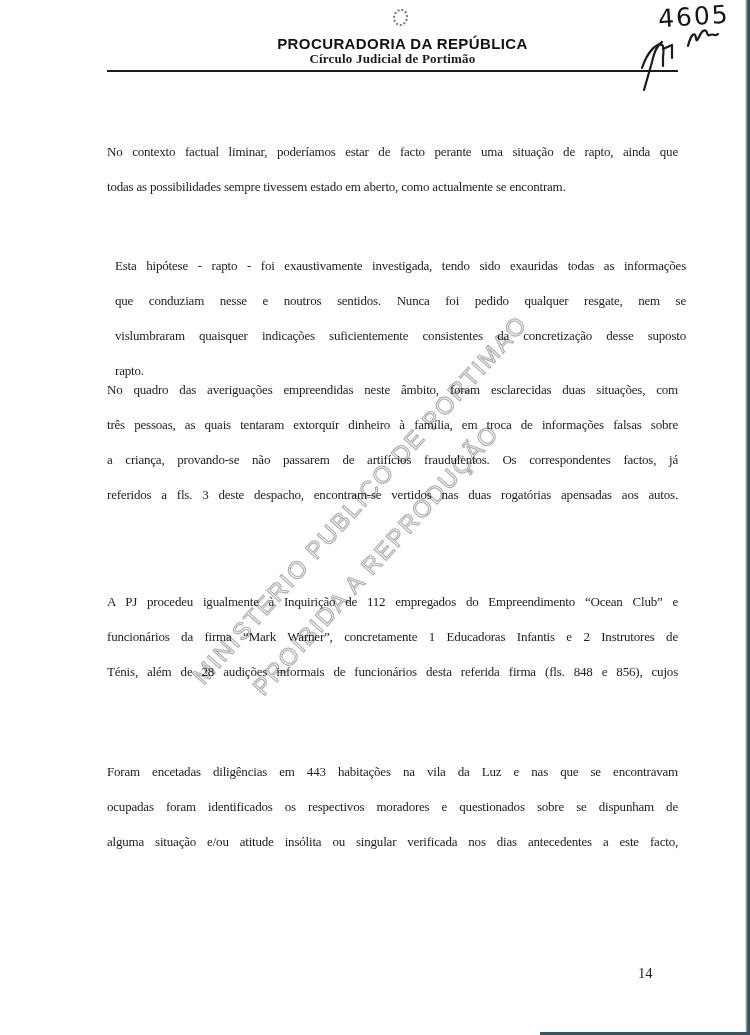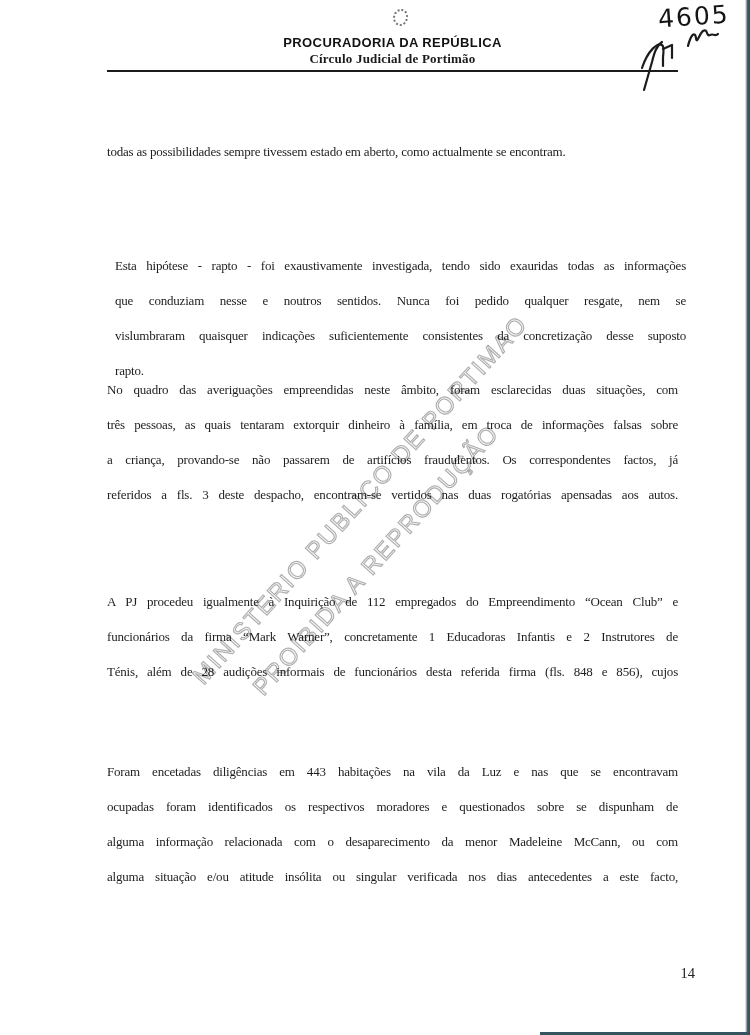--- a/index.html
+++ b/index.html
@@ -21,23 +21,23 @@
     background:#35545e;z-index:6;
   }
   
   .hdr{position:absolute;left:107px;top:0;width:571px;text-align:center;z-index:3;}
   .emblem{
     position:absolute;left:286px;top:9px;width:11px;height:13px;
     border:2px dotted #5d5d5d;border-radius:50% 45% 50% 50%;
     opacity:.85;transform:rotate(6deg);
   }
   .h-title{
-    position:absolute;left:0;top:35px;width:100%;
+    position:absolute;left:10px;top:35px;width:100%;
     font-family:"Liberation Sans", sans-serif;font-weight:bold;
-    font-size:13px;letter-spacing:.4px;color:#121212;
+    font-size:15px;letter-spacing:.4px;color:#121212;
   }
   .h-sub{
     position:absolute;left:0;top:51px;width:100%;
     font-family:Liberation Serif, serif;font-weight:bold;
     font-size:13px;letter-spacing:.2px;color:#1a1a1a;
   }
   .h-rule{
     position:absolute;left:107px;top:70px;width:571px;height:2px;
     background:#1c1c1c;z-index:3;
   }
@@ -66,21 +66,21 @@
     font-size:13px;letter-spacing:-0.2px;color:#1d1d1f;
   }
   .line{
     height:35px;line-height:35px;
     text-align:justify;text-align-last:justify;
     white-space:normal;overflow:visible;
   }
   .line.end{text-align-last:left;}
   .p1{top:134px;} .p2{top:248px;margin-left:8px;} .p3{top:372px;} .p4{top:584px;} .p5{top:754px;}
   .pageno{
-    position:absolute;left:655px;top:965px;width:40px;text-align:right;z-index:3;
+    position:absolute;left:638px;top:965px;width:40px;text-align:left;z-index:3;
     font-size:14.5px;color:#222;
   }
 </style>
 </head>
 <body>
 
 <div class="page">
 
   <div class="edge-right"></div>
   <div class="edge-bottom"></div>
@@ -99,20 +99,21 @@
   <svg class="hw-svg" style="left:628px;top:32px;" width="60" height="62" viewBox="0 0 60 62">
     <path d="M 34 10 C 28 14 26 22 24 30 L 16 58"></path>
     <path d="M 14 36 C 20 18 30 10 34 13 C 37 15 35 22 35 26 L 35 34"></path>
     <path d="M 35 17 L 44 13 L 44 26"></path>
   </svg>
 
   <div class="wm wm1">MINISTERIO PUBLICO DE PORTIMAO</div>
   <div class="wm wm2">PROIBIDA A REPRODUÇÃO</div>
 
   <div class="para p1">
+    <div class="line">No contexto factual liminar, poderíamos estar de facto perante uma situação de rapto, ainda que</div>
     <div class="line end">todas as possibilidades sempre tivessem estado em aberto, como actualmente se encontram.</div>
   </div>
 
   <div class="para p2">
     <div class="line">Esta hipótese - rapto - foi exaustivamente investigada, tendo sido exauridas todas as informações</div>
     <div class="line">que conduziam nesse e noutros sentidos. Nunca foi pedido qualquer resgate, nem se</div>
     <div class="line">vislumbraram quaisquer indicações suficientemente consistentes da concretização desse suposto</div>
     <div class="line end">rapto.</div>
   </div>
 
@@ -125,19 +126,18 @@
 
   <div class="para p4">
     <div class="line">A PJ procedeu igualmente à Inquirição de 112 empregados do Empreendimento “Ocean Club” e</div>
     <div class="line">funcionários da firma “Mark Warner”, concretamente 1 Educadoras Infantis e 2 Instrutores de</div>
     <div class="line">Ténis, além de 28 audições informais de funcionários desta referida firma (fls. 848 e 856), cujos</div>
   </div>
 
   <div class="para p5">
     <div class="line">Foram encetadas diligências em 443  habitações na vila da Luz e nas que se encontravam</div>
     <div class="line">ocupadas foram identificados os respectivos moradores e questionados sobre se dispunham de</div>
-    <div class="line">alguma informação relacionada com o desaparecimento da menor Madeleine McCann, ou com</div>
     <div class="line">alguma situação e/ou atitude insólita ou singular verificada nos dias antecedentes a este facto,</div>
   </div>
 
   <div class="pageno">14</div>
 
 </div>
 
 </body></html>

